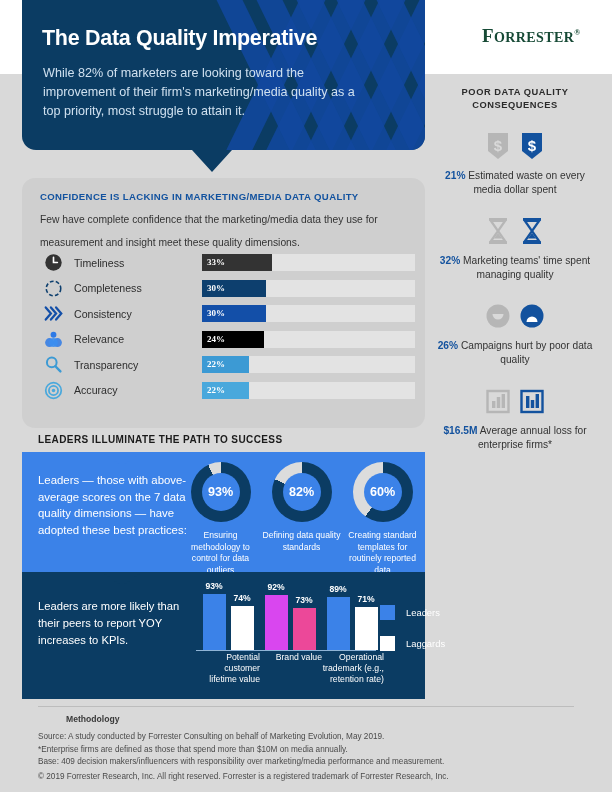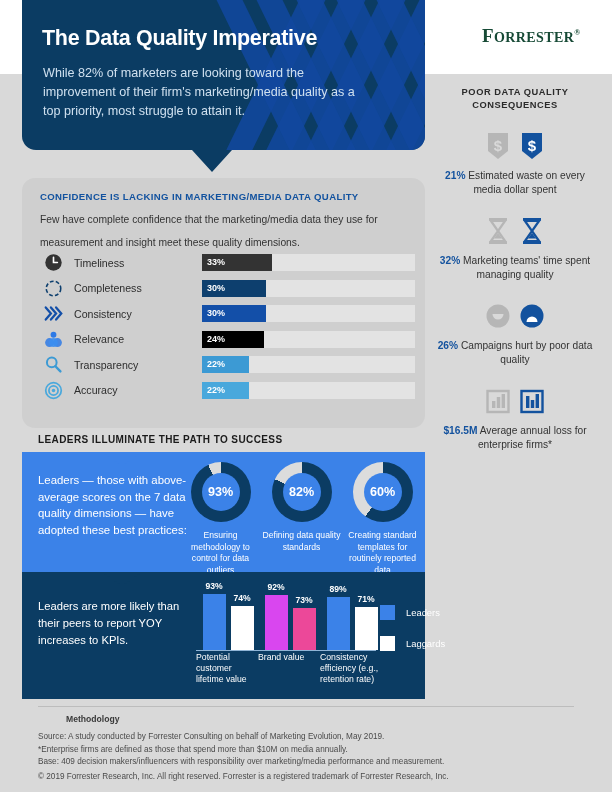--- a/index.html
+++ b/index.html
@@ -75,21 +75,21 @@
     font-weight:bold;letter-spacing:.35px;
   }
   .conf-sub{
     position:absolute;left:18px;top:30px;width:360px;color:#333;
     font-size:10.3px;line-height:23px;
   }
   .rows{position:absolute;left:18px;top:72px;width:375px;}
   .row{height:25.5px;display:flex;align-items:center;}
   .row .ricon{width:26px;height:22px;flex:0 0 26px;display:flex;align-items:center;justify-content:center;}
   .row .rlabel{flex:0 0 128px;padding-left:8px;font-size:10.6px;color:#2d2d2d;}
-  .track{position:relative;flex:1;height:17px;background:#e3e3e3;}
+  .track{position:relative;flex:1;height:17px;background:#e3e3e3;font-family:Liberation Serif, serif;}
   .fill{position:absolute;left:0;top:0;height:17px;}
   .fval{
     position:absolute;left:5px;top:0;height:17px;line-height:17px;
     font-size:9px;font-weight:bold;color:#fff;
   }
 
   
   .lead-head{
     position:absolute;left:38px;top:434px;color:#1b1b1b;
     font-size:10px;font-weight:bold;letter-spacing:.4px;
@@ -121,21 +121,21 @@
   }
   .bchart{position:absolute;left:196px;top:584px;width:180px;height:100px;}
   .bgroup{position:absolute;bottom:34px;width:64px;}
   .bbars{display:flex;align-items:flex-end;justify-content:center;gap:5px;height:66px;}
   .bar{width:23px;position:relative;}
   .bar .blab{
     position:absolute;left:0;width:23px;text-align:center;top:-13px;
     font-size:8.6px;font-weight:bold;color:#ffffff;
   }
   .baxis{position:absolute;left:0;bottom:33px;width:180px;height:1.5px;background:#8fb4d6;}
-  .bcap{position:absolute;top:68px;width:64px;text-align:left;font-size:8.7px;line-height:11px;color:#ffffff;}
+  .bcap{position:absolute;top:68px;width:64px;text-align:right;font-size:8.7px;line-height:11px;color:#ffffff;}
   .legend{position:absolute;left:380px;top:605px;}
   .leg-row{display:flex;align-items:center;margin-bottom:16px;}
   .leg-sw{width:15px;height:15px;flex:0 0 15px;}
   .leg-txt{margin-left:11px;font-size:9.4px;color:#ffffff;}
 
   
   .footer-rule{position:absolute;left:38px;top:706px;width:536px;height:1px;background:#bdbdbd;}
   .foot-title{position:absolute;left:38px;top:714px;font-size:8.6px;font-weight:bold;color:#3a3a3a;padding-left:28px;}
   .foot-lines{position:absolute;left:38px;top:731px;font-size:8.2px;line-height:12.6px;color:#4a4a4a;}
   .foot-copy{position:absolute;left:38px;top:772px;font-size:8.2px;color:#4a4a4a;}
@@ -394,21 +394,21 @@
       </div>
       <div class="bgroup" style="left: 124px;">
         <div class="bbars">
           <div class="bar" style="height: 53.4px; background: rgb(59, 130, 232);">
             <div class="blab">89%</div>
           </div>
           <div class="bar" style="height: 42.6px; background: rgb(255, 255, 255);">
             <div class="blab">71%</div>
           </div>
         </div>
-        <div class="bcap">Consistency efficiency (e.g., retention rate)</div>
+        <div class="bcap">Operational trademark (e.g., retention rate)</div>
       </div>
     </div>
 
   <div class="legend">
     <div class="leg-row">
       <div class="leg-sw" style="background:#3b82e8;"></div>
       <div class="leg-txt">Leaders</div>
     </div>
     <div class="leg-row">
       <div class="leg-sw" style="background:#ffffff;"></div>

